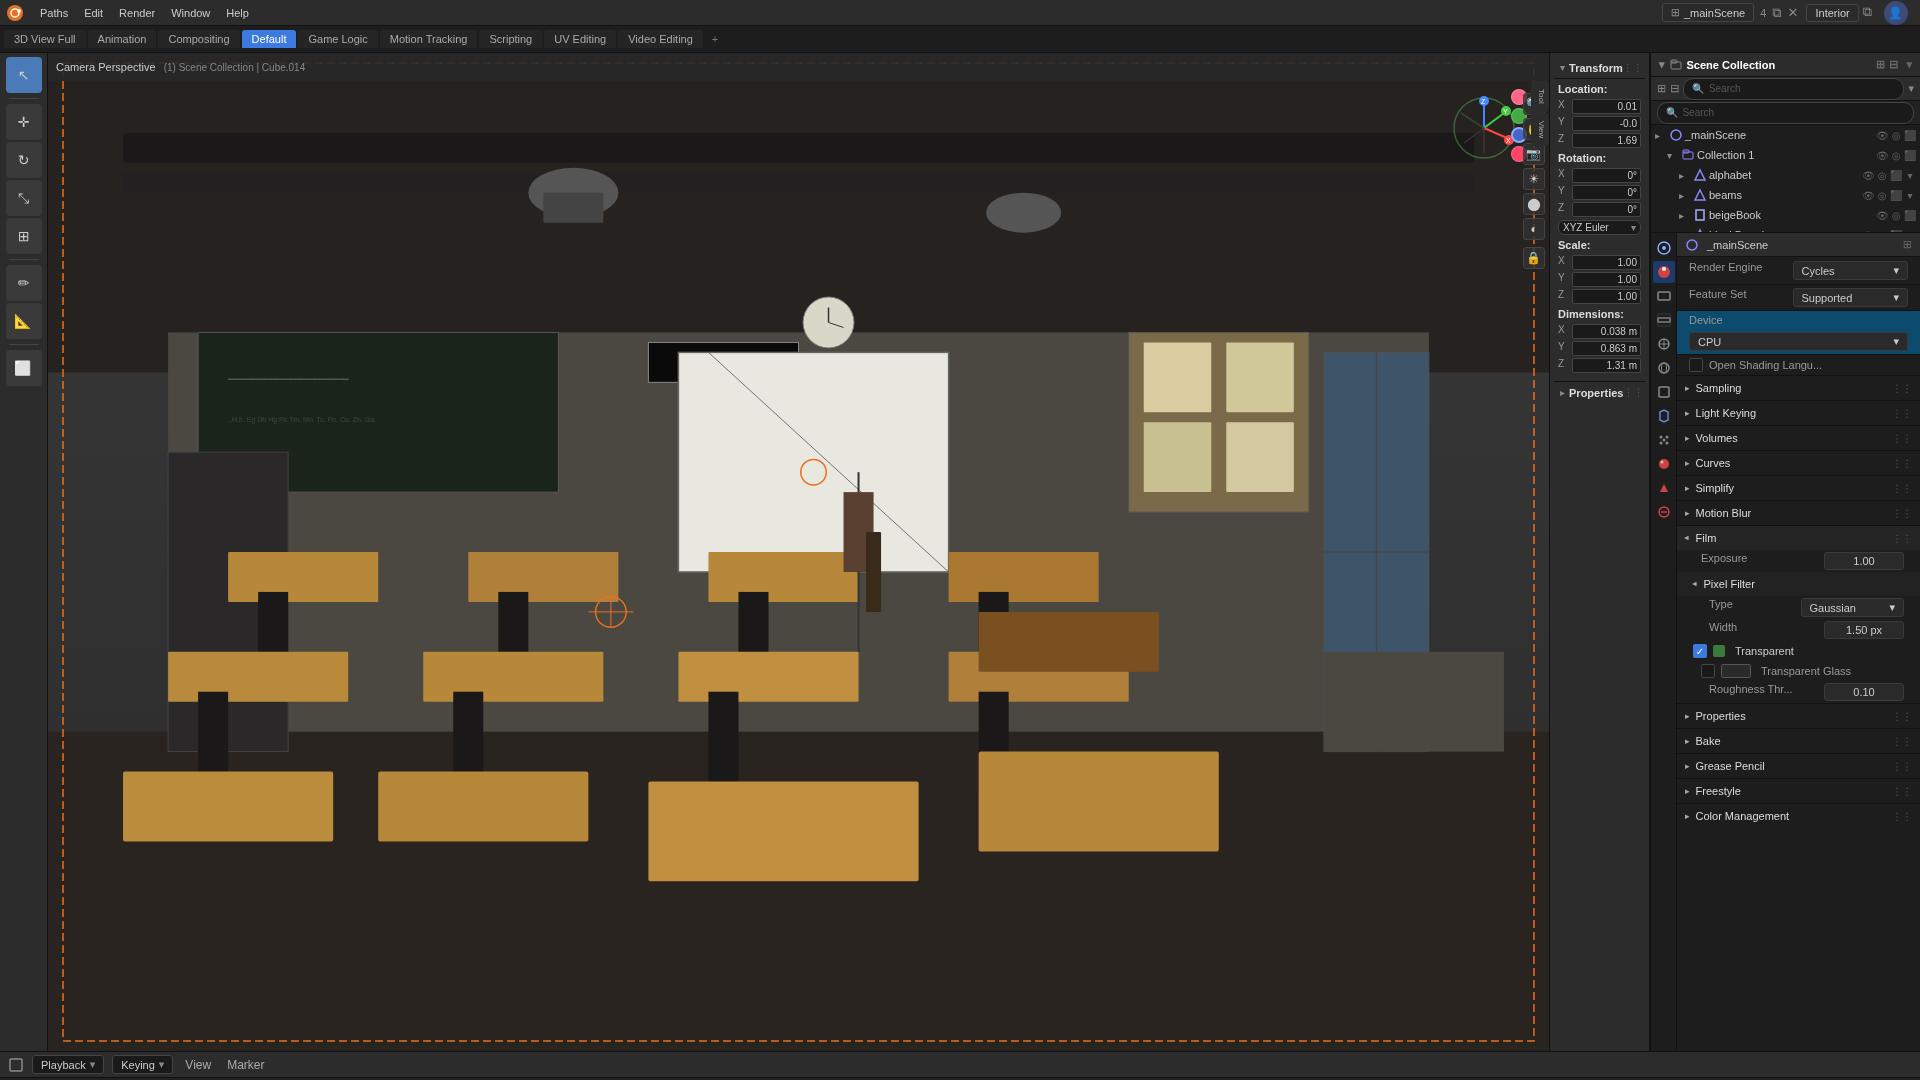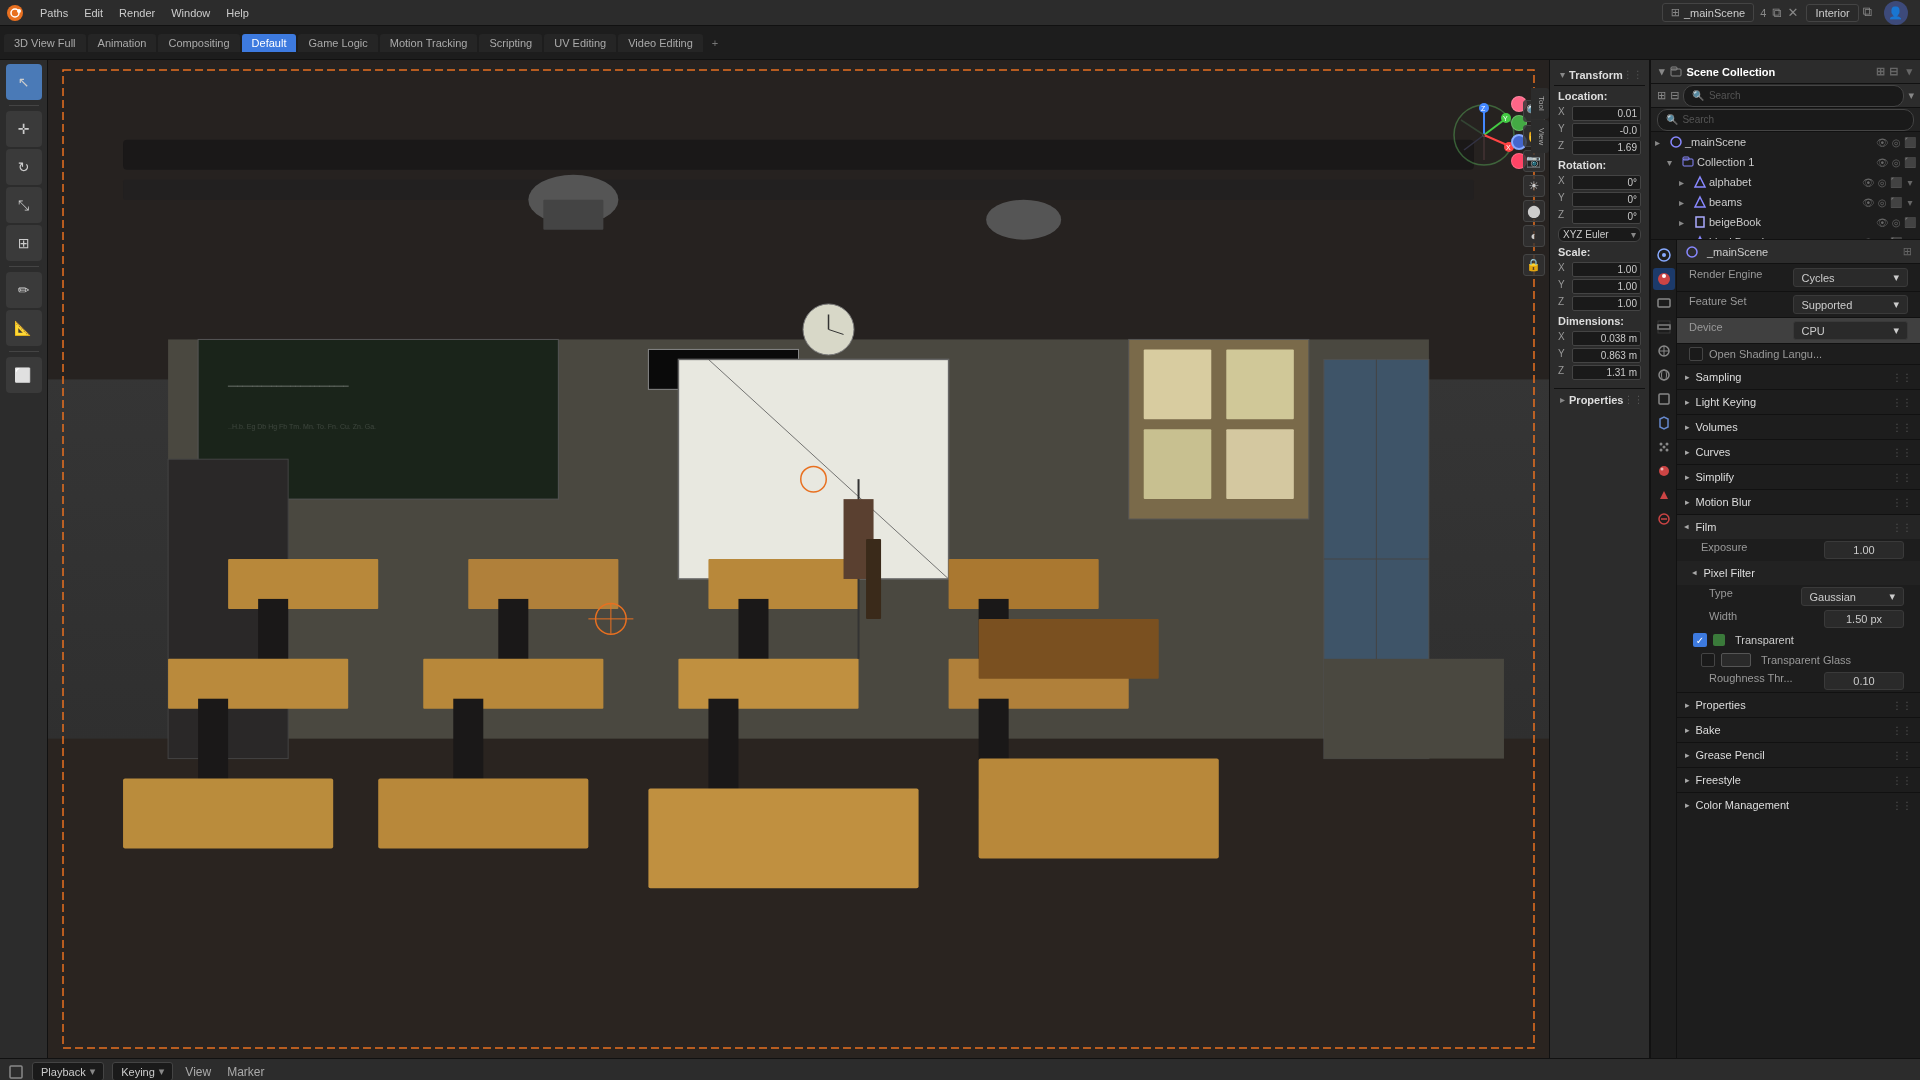--- a/index.html
+++ b/index.html
@@ -35,21 +35,21 @@
     .menu-item {
       padding: 2px 8px;
       color: #ccc;
       cursor: pointer;
       font-size: 11px;
       border-radius: 3px;
     }
 
     
     #workspace-tabs {
-      height: 34px;
+      height: 27px;
       background: #1d1d1d;
       display: flex;
       align-items: center;
       border-bottom: 1px solid #111;
       padding: 0 4px;
       gap: 2px;
     }
     .ws-tab {
       padding: 3px 10px;
       border-radius: 3px 3px 0 0;
@@ -506,20 +506,24 @@
     <div class="tool-btn">⊞</div>
     <div class="tool-separator"></div>
     <div class="tool-btn">✏</div>
     <div class="tool-btn">📐</div>
     <div class="tool-separator"></div>
     <div class="tool-btn">⬜</div>
   </div>
 
   <div id="viewport">
 
+    <div id="viewport-header">
+      <span style="font-size:11px;color:#ccc;">Camera Perspective</span>
+      <span style="font-size:10px;color:#888;">(1) Scene Collection | Cube.014</span>
+    </div>
 
     <div class="viewport-bg">
 
       <svg width="100%" height="100%" style="position:absolute;top:0;left:0;">
 
         <rect x="0" y="0" width="100%" height="32%" fill="#262220"></rect>
 
         <rect x="5%" y="8%" width="90%" height="3%" fill="#1a1818" rx="4"></rect>
         <rect x="5%" y="12%" width="90%" height="2%" fill="#222020" rx="2"></rect>
 
@@ -946,21 +950,21 @@
         </div>
 
         <div class="prop-row" style="padding:3px 12px;background:#1d1d1d;border-bottom:1px solid #111;">
           <span class="prop-label">Feature Set</span>
           <div class="prop-dropdown">
             <span>Supported</span>
             <span>▾</span>
           </div>
         </div>
 
-        <div class="prop-row" style="padding:3px 12px;background:#404040;border-bottom:1px solid #111;">
+        <div class="prop-row" style="padding:3px 12px;background:#0c4a6e;border-bottom:1px solid #111;flex-direction:column;">
           <span class="prop-label">Device</span>
           <div class="prop-dropdown">
             <span>CPU</span>
             <span>▾</span>
           </div>
         </div>
 
         <div class="prop-checkbox-row" style="padding:3px 12px;background:#1d1d1d;border-bottom:1px solid #111;">
           <div class="prop-checkbox-unchecked"></div>
           <span style="font-size:11px;color:#999;">Open Shading Langu...</span>

